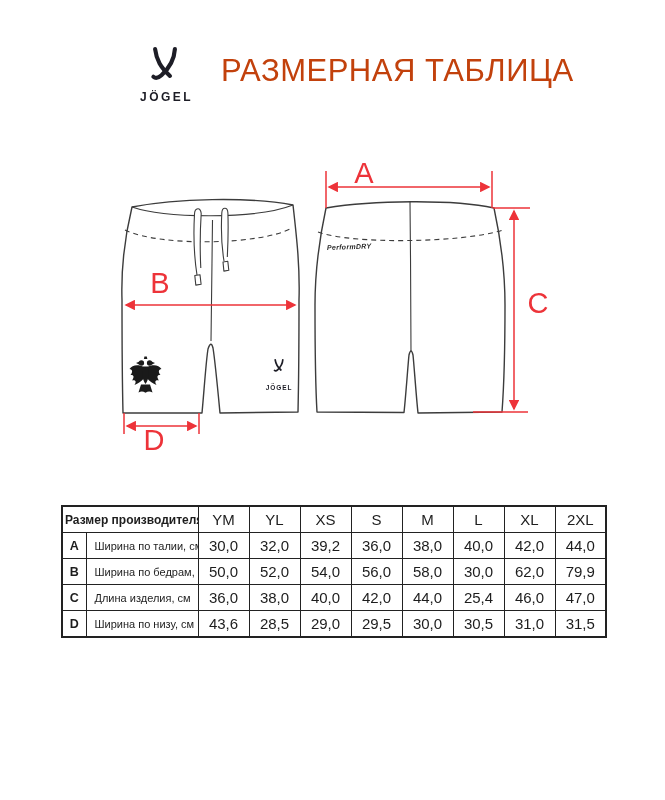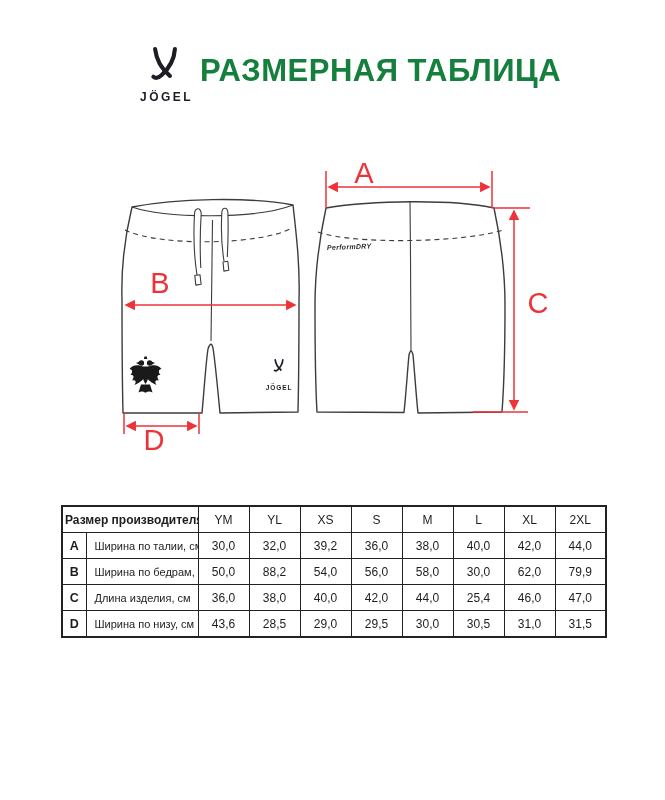--- a/index.html
+++ b/index.html
@@ -3,22 +3,22 @@
 <meta charset="utf-8">
 <style>
   html,body{margin:0;padding:0;background:#fff;}
   #stage{position:relative;width:665px;height:800px;background:#fff;overflow:hidden;
          font-family:"Liberation Sans",sans-serif;color:#232330;}
   
   #brand{position:absolute;left:140px;top:44px;width:50px;text-align:center;}
   #brand .mark{display:block;margin:0 auto;}
   #brand .brand-text{display:block;margin-top:2px;font-size:12px;font-weight:700;
          letter-spacing:2.5px;color:#1d1d26;}
-  #title{position:absolute;left:200px;top:55px;font-size:31px;font-weight:700;
-         letter-spacing:0.5px;color:#15803d;white-space:nowrap;line-height:1;}
+  #title{position:absolute;left:221px;top:55px;font-size:31px;font-weight:400;
+         letter-spacing:0.5px;color:#c2410c;white-space:nowrap;line-height:1;}
   
   #diagram{position:absolute;left:0;top:140px;width:665px;height:340px;}
   .outline{fill:#ffffff;stroke:#3c3c3c;stroke-width:1.4;stroke-linejoin:round;}
   .seam{fill:none;stroke:#3c3c3c;stroke-width:1.1;}
   .dashed{fill:none;stroke:#3c3c3c;stroke-width:1.1;stroke-dasharray:5 4;}
   .cord{fill:#ffffff;stroke:#3c3c3c;stroke-width:1.1;stroke-linejoin:round;}
   .red-line{stroke:#ed3339;stroke-width:1.5;fill:none;}
   .red-label{fill:#ed3339;font-size:29px;font-weight:500;font-family:"Liberation Sans",sans-serif;}
   .mark-stroke{fill:none;stroke:#1d1d26;stroke-linecap:round;}
   .tech-text{fill:#2a2a2a;font-size:7px;font-style:italic;font-weight:700;letter-spacing:0.3px;}
@@ -26,21 +26,21 @@
   .emblem{fill:#1a1a1a;}
   
   #size-table{position:absolute;left:61px;top:505px;border-collapse:collapse;table-layout:fixed;
         width:544px;font-size:12px;color:#1d1d1d;}
   #size-table td{border:1px solid #222;height:25px;text-align:center;padding:0 2px;
         overflow:hidden;white-space:nowrap;}
   #size-table{border:2px solid #222;}
   #size-table .c-head{font-weight:700;font-size:12px;}
   #size-table .c-letter{font-weight:700;font-size:12.5px;}
   #size-table .c-label{text-align:left;padding-left:8px;font-size:11px;}
-  #size-table .c-val{font-size:12px;}
+  #size-table .c-val{font-size:15px;}
 </style>
 </head>
 <body>
 
 <div id="stage">
 
   <div id="brand">
     <svg class="mark" width="34" height="44" viewBox="0 0 24 27">
       <path class="mark-stroke" stroke-width="2.9" d="M5,1.5 C6,9.5 9,14.5 15.5,20.5"></path>
       <path class="mark-stroke" stroke-width="2.9" d="M19,1.5 C18.5,9.5 15,15 9.5,20 C7.5,21.8 5.2,22.3 3.8,21.1"></path>
@@ -172,21 +172,21 @@
         <td class="c-val">36,0</td>
         <td class="c-val">38,0</td>
         <td class="c-val">40,0</td>
         <td class="c-val">42,0</td>
         <td class="c-val">44,0</td>
       </tr>
       <tr>
         <td class="c-letter">B</td>
         <td class="c-label">Ширина по бедрам, см</td>
         <td class="c-val">50,0</td>
-        <td class="c-val">88,2</td>
+        <td class="c-val">52,0</td>
         <td class="c-val">54,0</td>
         <td class="c-val">56,0</td>
         <td class="c-val">58,0</td>
         <td class="c-val">30,0</td>
         <td class="c-val">62,0</td>
         <td class="c-val">79,9</td>
       </tr>
       <tr>
         <td class="c-letter">C</td>
         <td class="c-label">Длина изделия, см</td>

